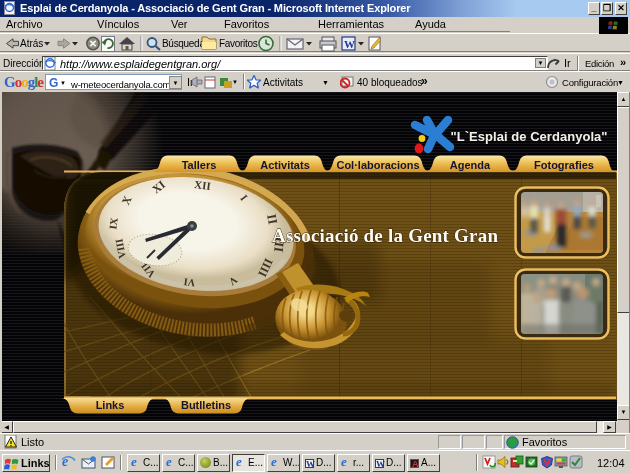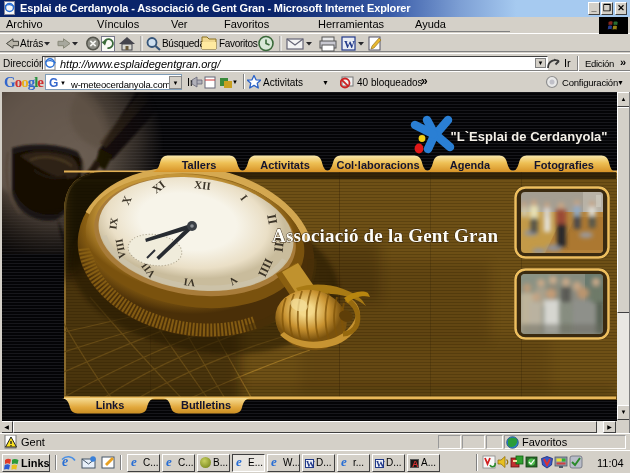--- a/index.html
+++ b/index.html
@@ -507,21 +507,21 @@
     <div style="position:absolute;left:597px;top:0;width:6px;height:12px;background:#e9e7e2;"></div>
     <div class="sbtn" style="left:603px;top:0;width:13px;height:12px;line-height:10px;">▶</div>
   </div>
   <div id="statusbar">
     <svg width="14" height="14" viewBox="0 0 14 14" style="position:absolute;left:4px;top:1px;">
       <rect x="1" y="0" width="11" height="13" fill="#fff" stroke="#777"></rect>
       <path d="M7,2 L12.5,12 L1.5,12 Z" fill="#f8e020" stroke="#222" stroke-width="1"></path>
       <line x1="7" y1="6" x2="7" y2="9" stroke="#222" stroke-width="1.4"></line>
         <circle cx="7" cy="10.8" r="0.8" fill="#222"></circle>
     </svg>
-    <span style="position:absolute;left:21px;top:2px;">Gent</span>
+    <span style="position:absolute;left:21px;top:2px;">Listo</span>
     <div style="position:absolute;left:438px;top:1px;width:23px;height:14px;border:1px solid #999;border-right-color:#fff;border-bottom-color:#fff;"></div>
     <div style="position:absolute;left:462px;top:1px;width:23px;height:14px;border:1px solid #999;border-right-color:#fff;border-bottom-color:#fff;"></div>
     <div style="position:absolute;left:486px;top:1px;width:17px;height:14px;border:1px solid #999;border-right-color:#fff;border-bottom-color:#fff;"></div>
     <div style="position:absolute;left:504px;top:1px;width:122px;height:14px;border:1px solid #999;border-right-color:#fff;border-bottom-color:#fff;"></div>
     <svg width="13" height="13" viewBox="0 0 13 13" style="position:absolute;left:506px;top:2px;">
       <circle cx="6.5" cy="6.5" r="5.8" fill="#2a7fd4"></circle>
       <path d="M2,3.5 C4,1.5 8,1 11,3 C12,5 11,8 9,10 C6,12 3,11 2,9 Z" fill="#2aa02a" opacity="0.9"></path>
       <circle cx="6.5" cy="6.5" r="5.8" fill="none" stroke="#1a4a7a" stroke-width="0.8"></circle>
     </svg>
     <span style="position:absolute;left:522px;top:2px;">Favoritos</span>
@@ -592,15 +592,15 @@
           <rect x="1.5" y="2.5" width="5" height="3" fill="#e8e030"></rect>
           <rect x="7" y="2.5" width="3.5" height="3" fill="#30b030"></rect>
           <rect x="1.5" y="6.5" width="9" height="2" fill="#d04040"></rect>
           <rect x="4" y="10" width="4" height="2" fill="#505868"></rect>
         </g>
       <g transform="translate(88,2)">
           <rect x="0" y="0" width="12" height="12" rx="2" fill="#b8bcc8" stroke="#686c78" stroke-width="0.8"></rect>
           <path d="M2,6 L5,9 L10,2" stroke="#2a8a2a" stroke-width="2" fill="none"></path>
         </g>
     </svg>
-    <span style="position:absolute;left:597px;top:6px;font-size:11px;">11:04</span>
+    <span style="position:absolute;left:597px;top:6px;font-size:11px;">12:04</span>
   </div>
 </div>
 
 </body></html>

